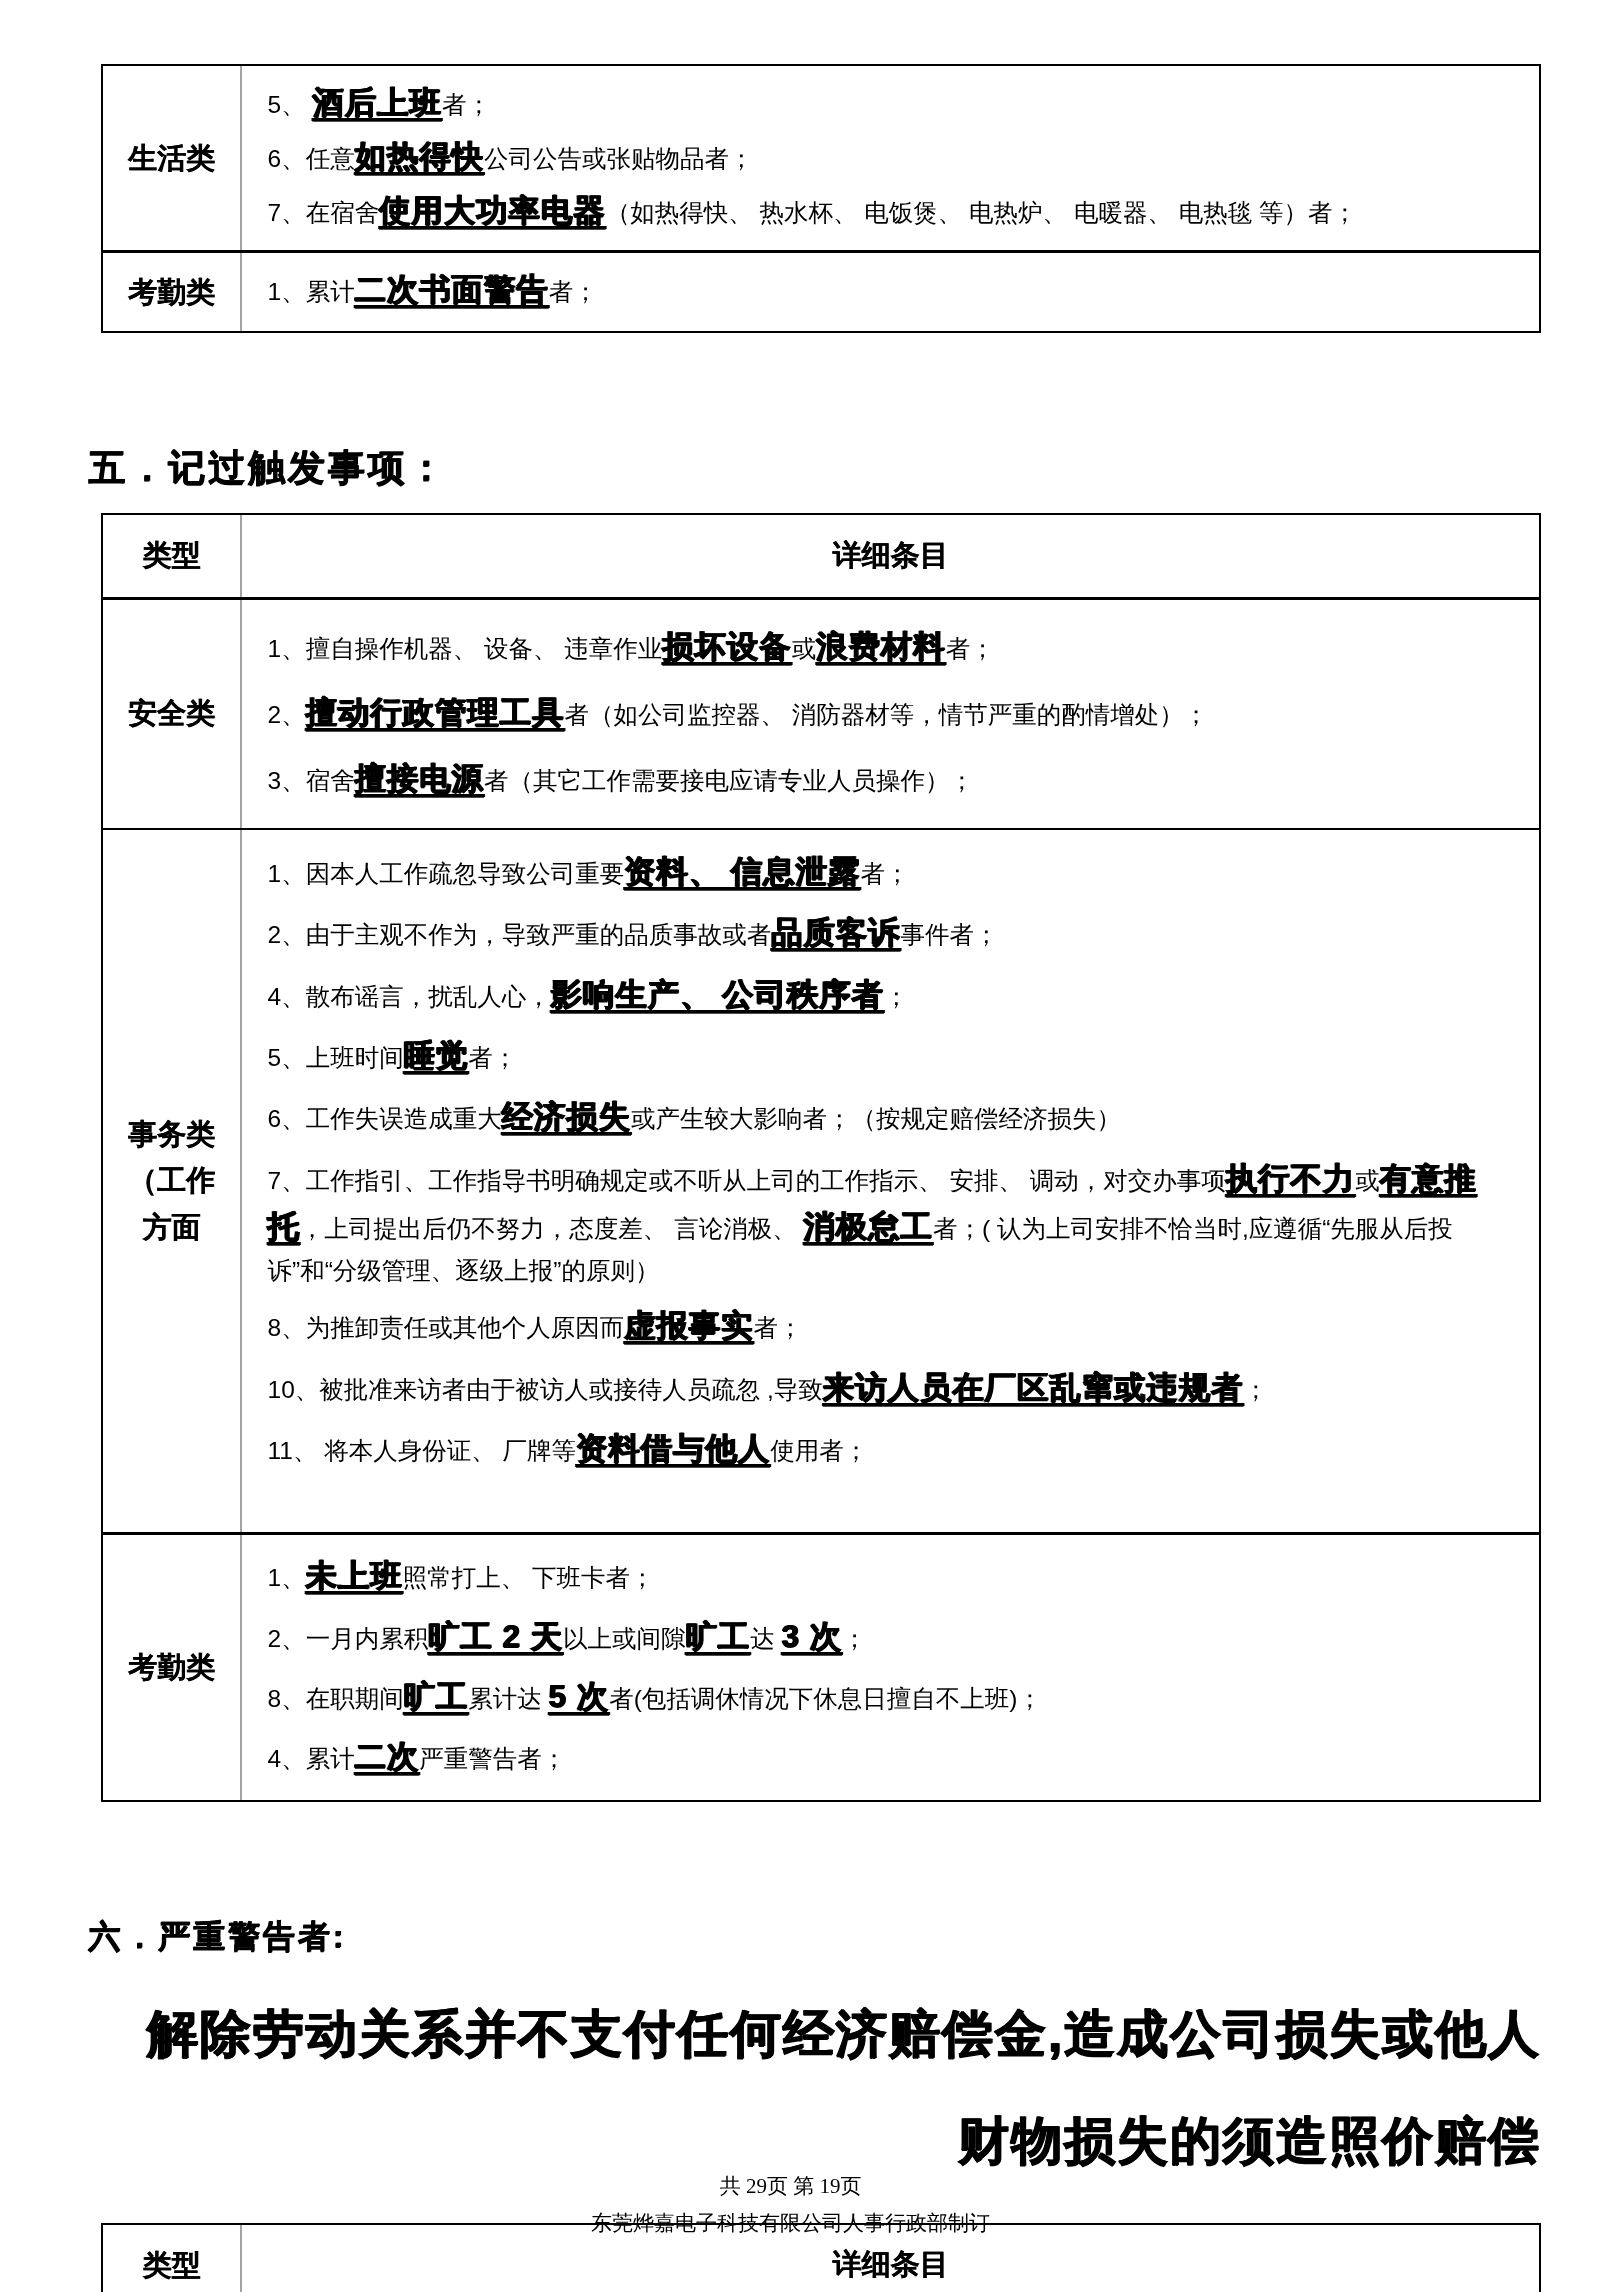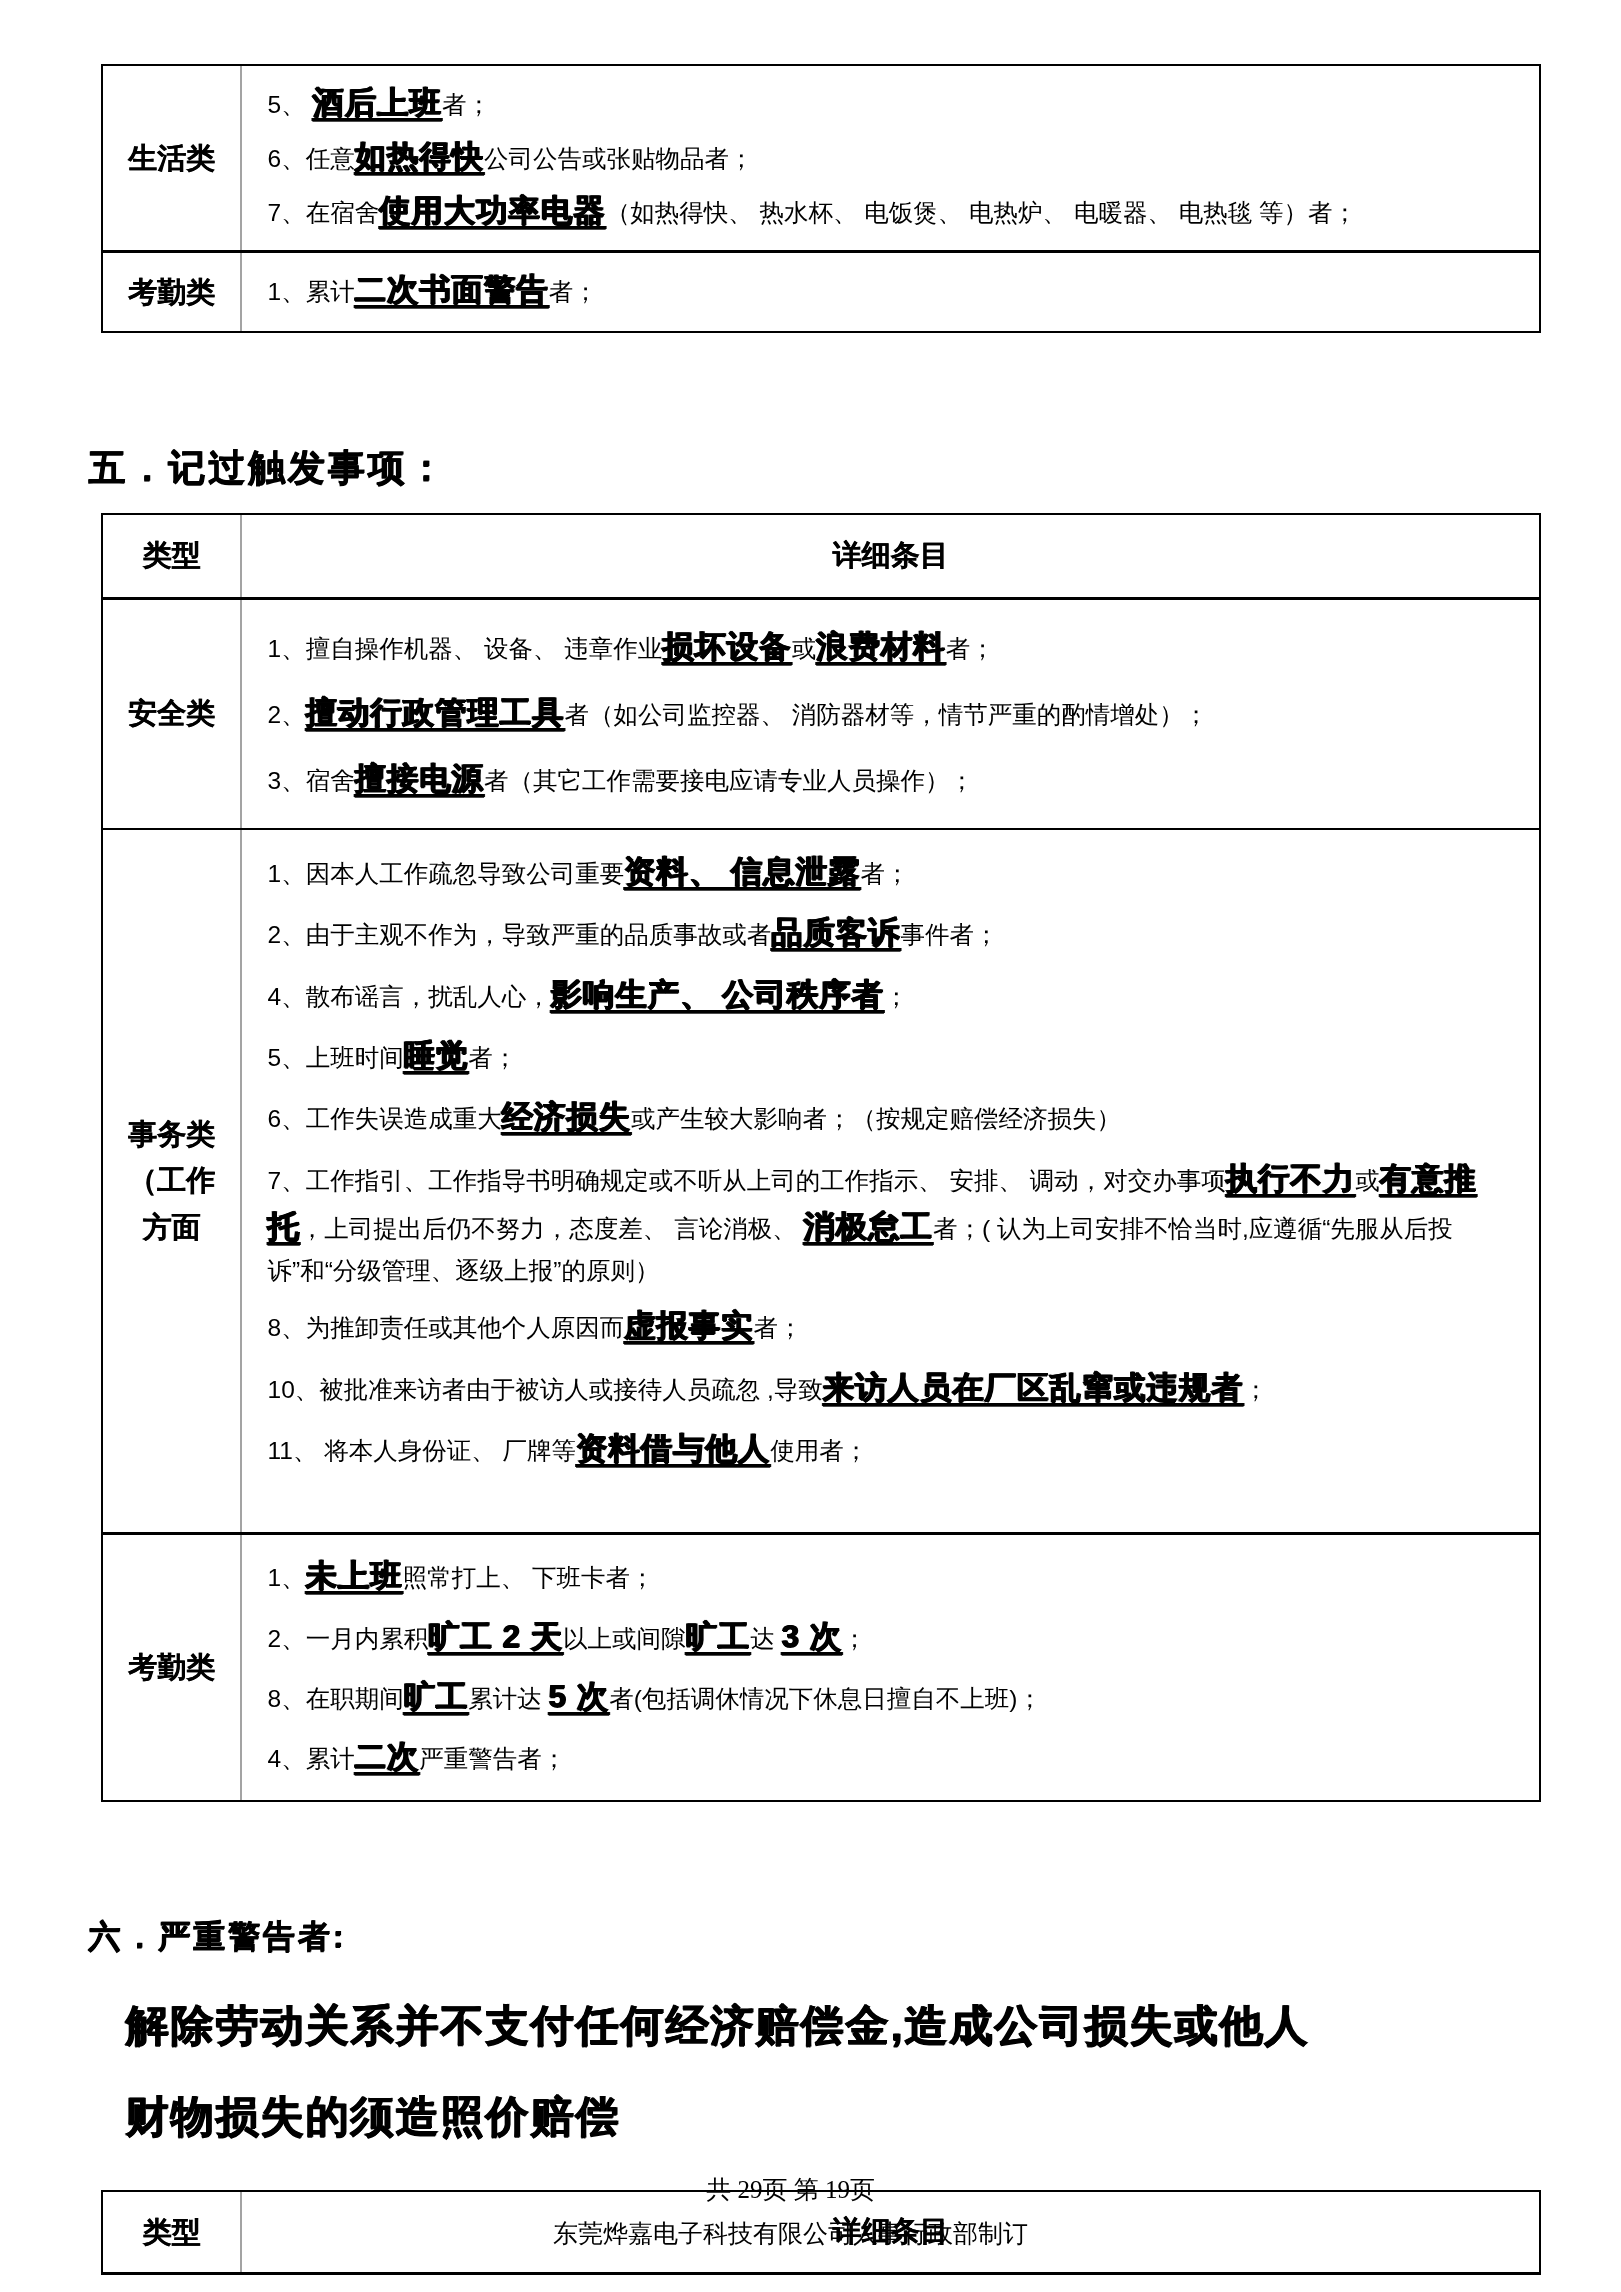--- a/index.html
+++ b/index.html
@@ -44,40 +44,41 @@
   .list-att .rule{margin:11.8px 0;}
 
   
   .h-sec{
     font-weight:900;letter-spacing:2.9px;margin:0;
     text-shadow:0.8px 0 currentColor,0 0.6px currentColor;
   }
   #heading5{font-size:37px;margin:110px 0 19.6px -12.7px;}
   #heading6{font-size:32px;margin:113px 0 0 -12.7px;}
   .para6{
-    font-size:43px;font-weight:900;line-height:2.1;margin:21.6px 0 0 24.5px;
+    font-size:51px;font-weight:900;line-height:2.1;margin:21.6px 0 0 24.5px;
     letter-spacing:2px;
     text-shadow:1.1px 0 currentColor,-0.6px 0 currentColor,0 0.8px currentColor;
+    text-align:right;
   }
   .para6 .pline{display:block;}
 
   
   #top-table{margin-top:64px;}
   #top-table .row-life{min-height:184px;}
   #top-table .row-att{min-height:81px;}
   #table5 .row-safety{min-height:202px;}
   #table5 .row-work{min-height:704px;}
   #table5 .row-att5{min-height:207px;}
   #bottom-table{margin-top:29px;}
   #bottom-table .hdr-row{min-height:80px;}
 
   
   .footer{
     position:absolute;left:0;top:2168px;width:1581px;text-align:center;
-    font-family:"Liberation Serif","DejaVu Serif",serif;font-size:25px;line-height:1.75;
+    font-family:"Liberation Serif","DejaVu Serif",serif;font-size:21px;line-height:1.75;
   }
 </style>
 </head>
 <body>
 
 <div class="content">
 
   <div class="tbl" id="top-table">
     <div class="trow row-life">
       <div class="cell-type">

